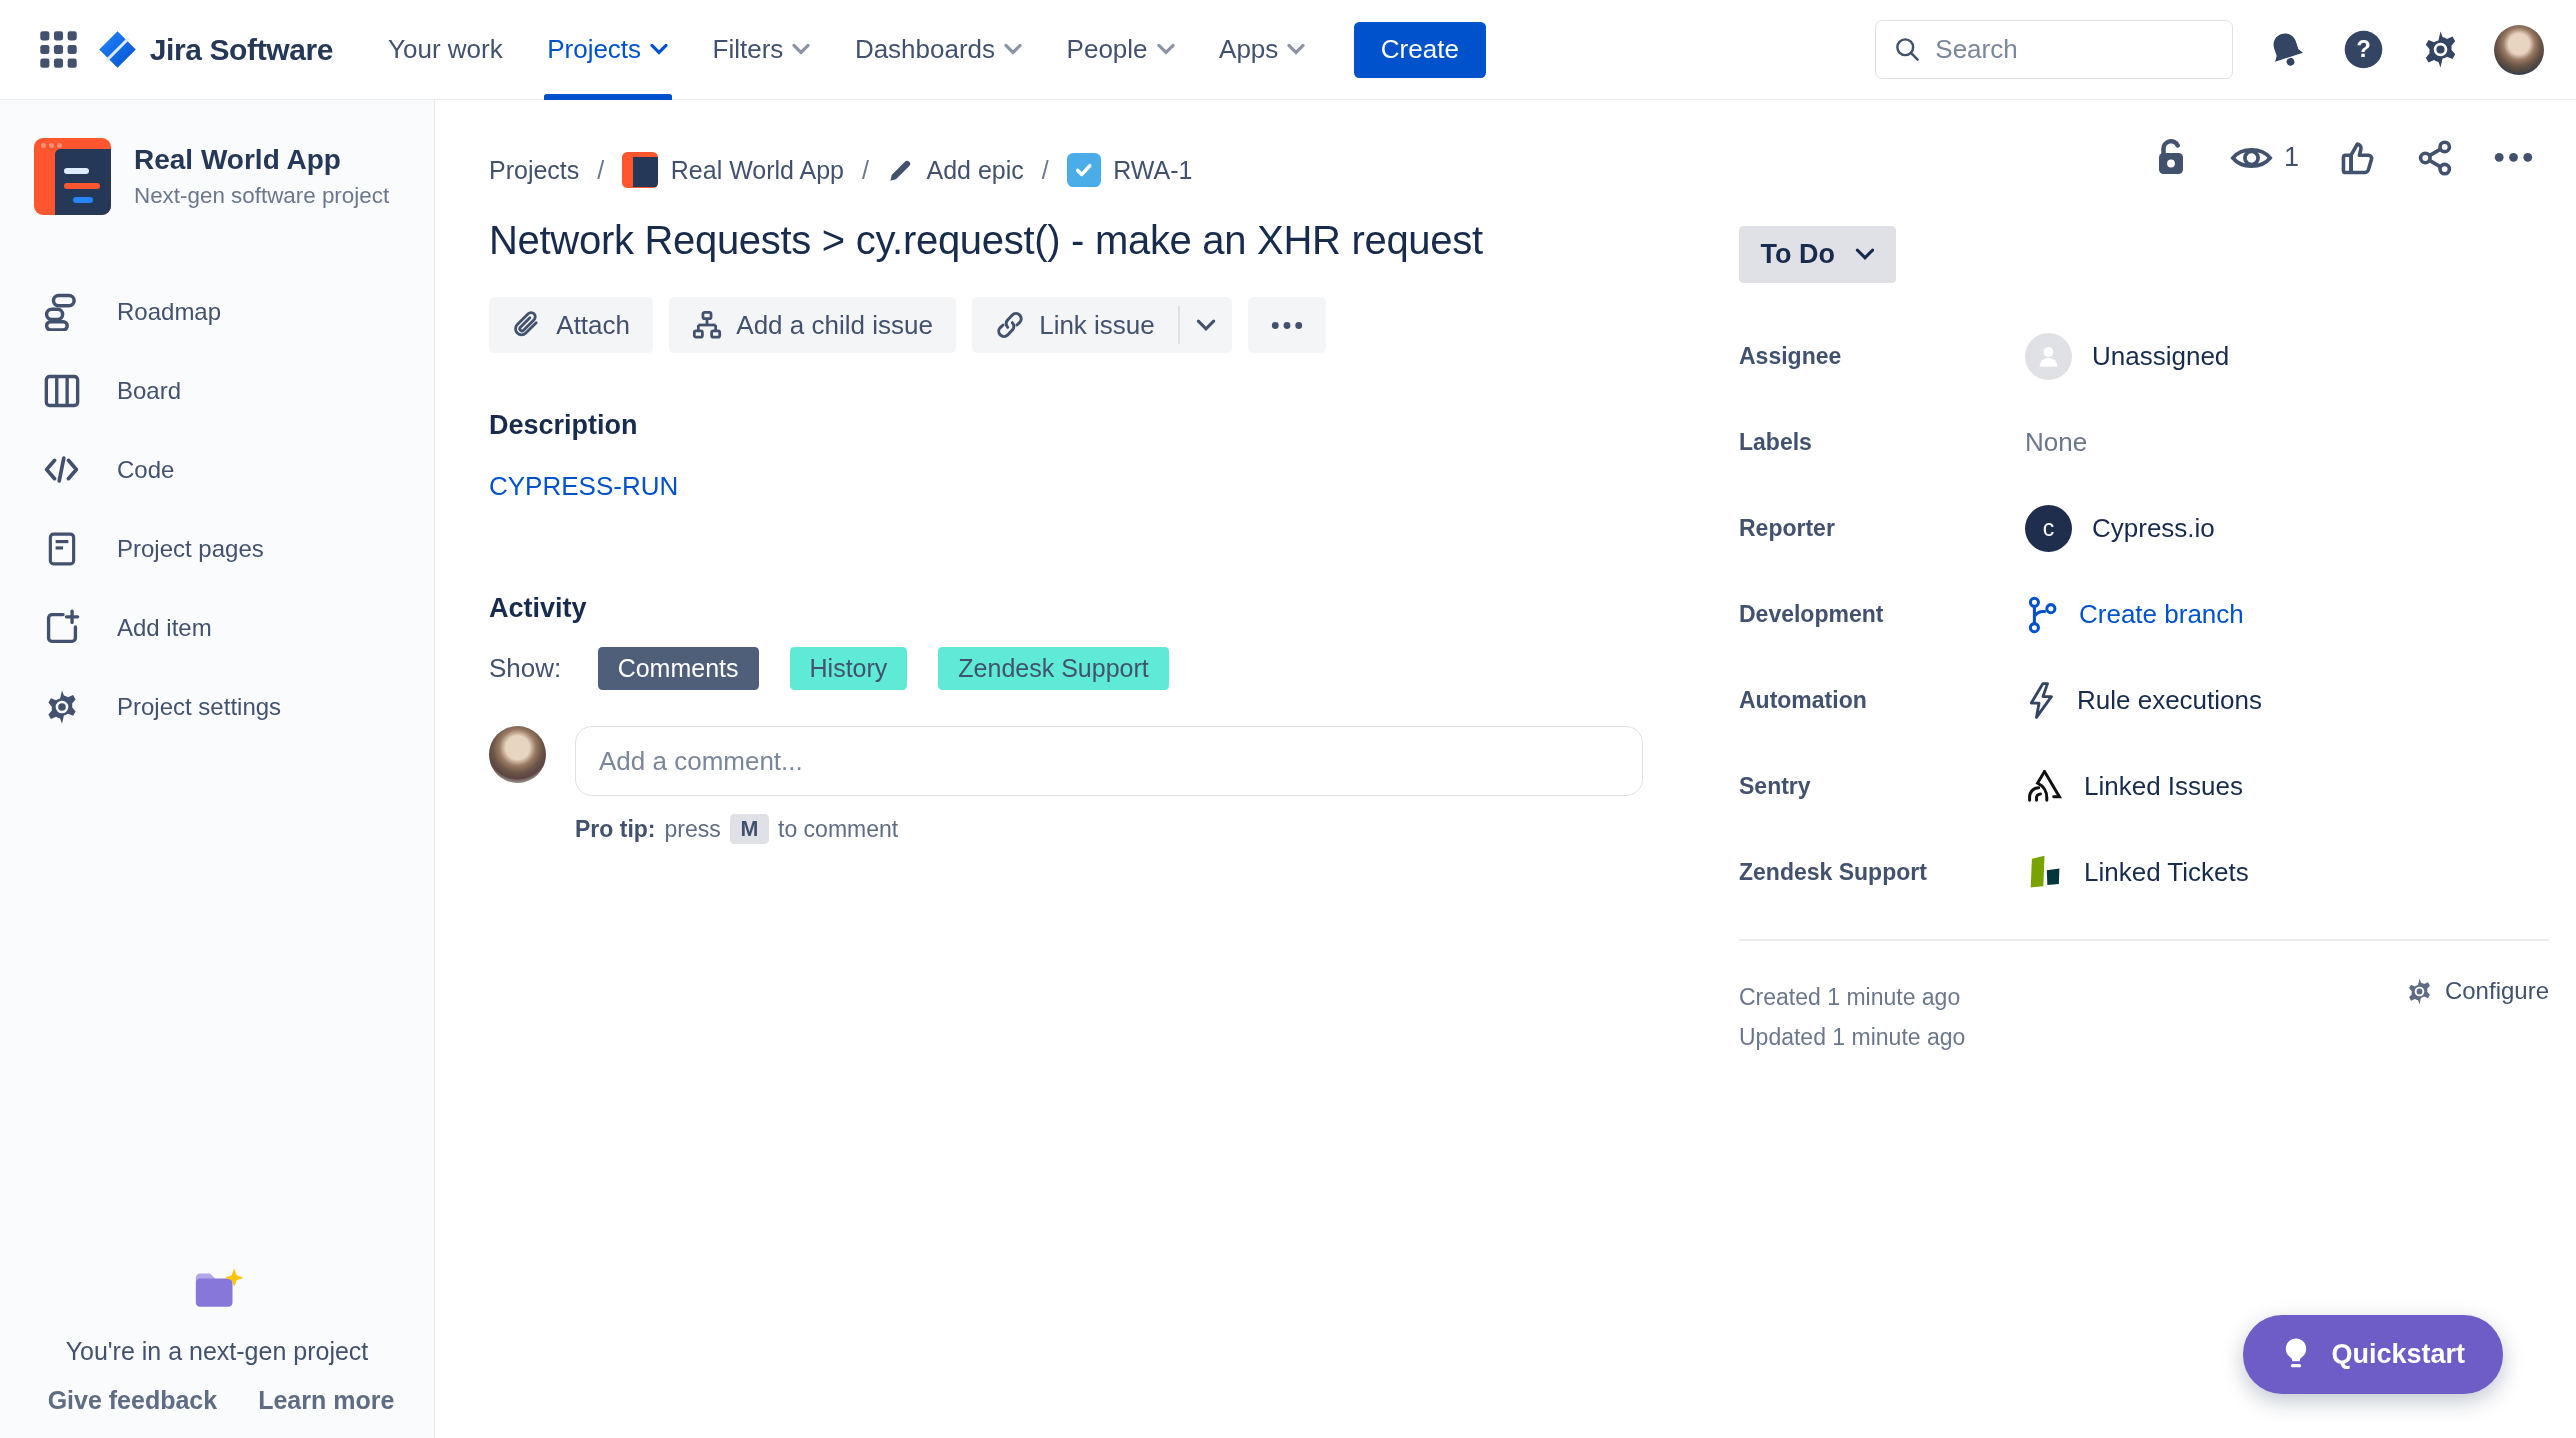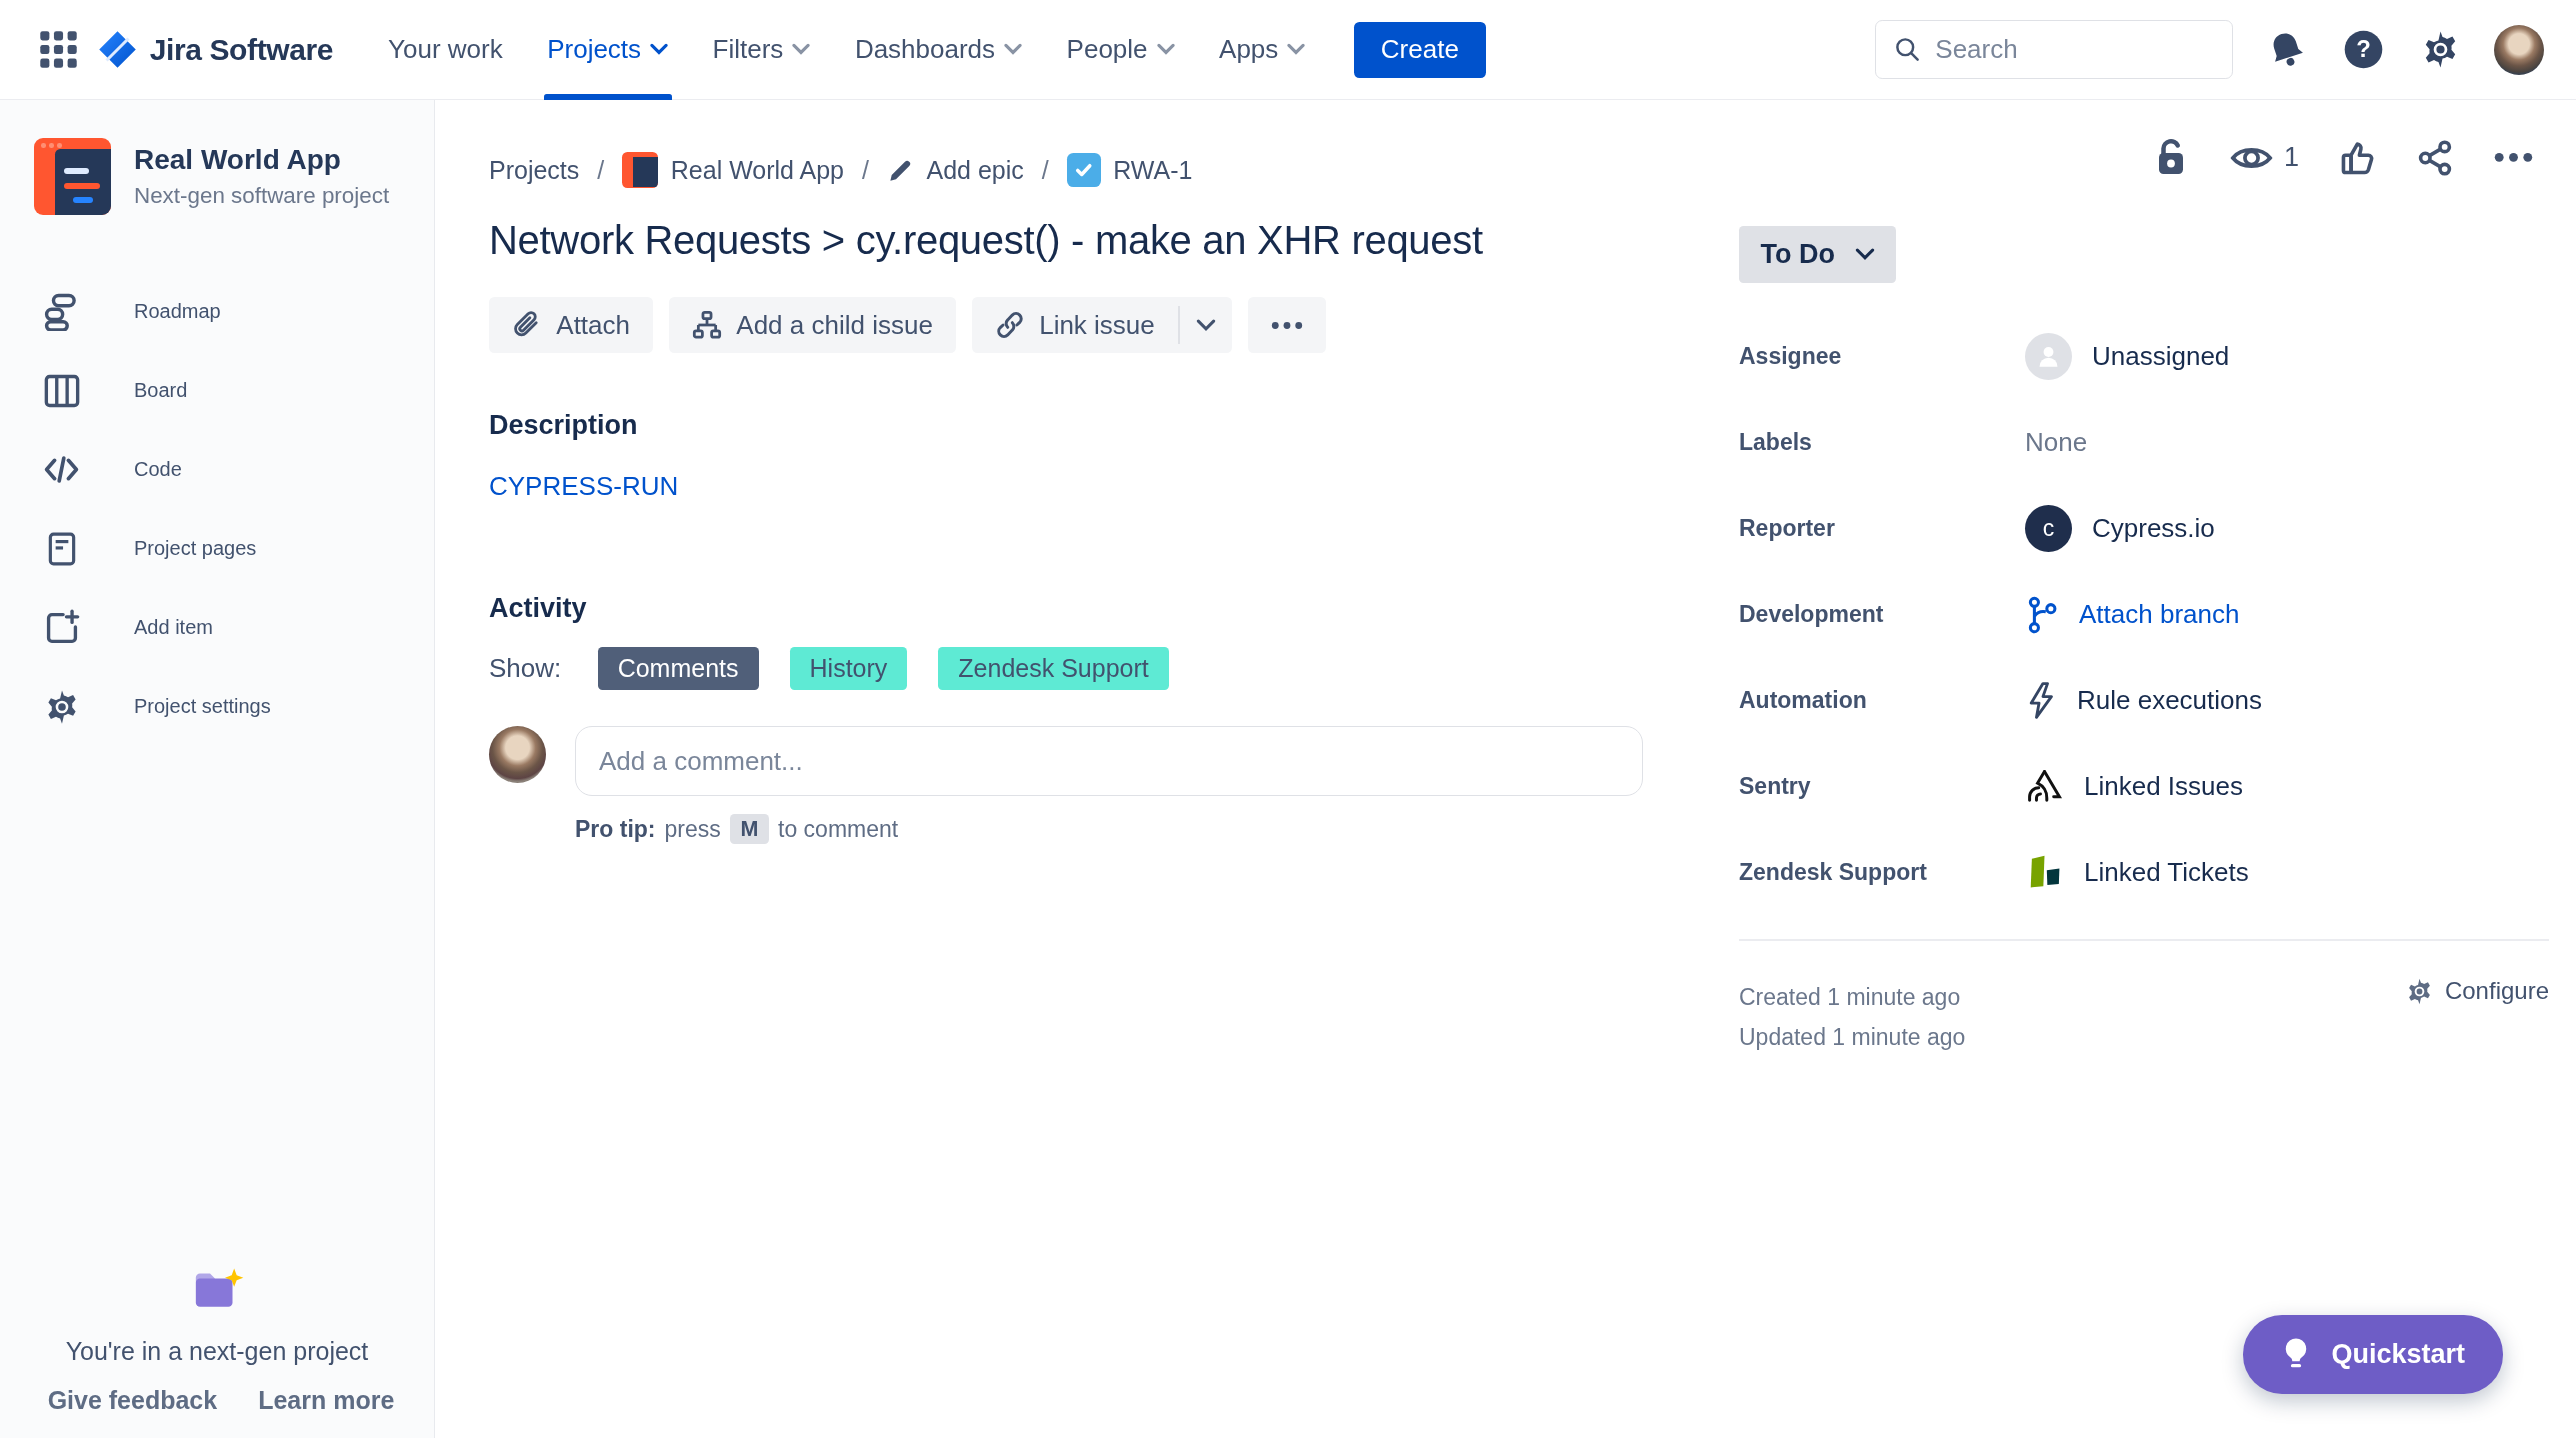--- a/index.html
+++ b/index.html
@@ -38,22 +38,22 @@
   .proj-icon .panel { position:absolute; right:0; top:10.7px; width:56px; height:66px; background:#253858; border-radius:5.4px 0 0 0; }
   .proj-icon .dots { position:absolute; top:5.4px; left:7.2px; display:flex; gap:3.6px; }
   .proj-icon .dots i { width:4.5px; height:4.5px; border-radius:50%; background:#FF8F73; }
   .proj-icon .l1,.proj-icon .l2,.proj-icon .l3 { position:absolute; height:6.3px; border-radius:3.6px; }
   .proj-icon .l1 { left:30px; top:30px; width:25px; background:#DEEBFF; }
   .proj-icon .l2 { left:30px; top:45px; width:36px; background:#FF5630; }
   .proj-icon .l3 { left:39px; top:59px; width:20px; background:#2684FF; }
   .proj-name { font-size:28px; font-weight:700; color:#253858; }
   .proj-type { font-size:22.4px; color:#6B778C; margin-top:7.2px; }
   .side-nav { margin-top:57px; }
-  .side-item { display:flex; align-items:center; gap:52px; height:79px; padding-left:41px;
-    font-size:20px; font-weight:500; color:#42526E; cursor:pointer; }
+  .side-item { display:flex; align-items:center; gap:35px; height:79px; padding-left:41px;
+    font-size:24px; font-weight:500; color:#42526E; cursor:pointer; }
   .sicon { width:41px; height:41px; flex:none; display:flex; align-items:center; justify-content:center; }
   .side-foot { position:absolute; bottom:23px; left:0; width:100%; text-align:center; }
   .side-foot .msg { font-size:25px; color:#42526E; margin-top:18px; }
   .side-foot .links { margin-top:20px; display:flex; justify-content:center; gap:41px;padding-left:8px; }
   .side-foot .links span { font-size:25px; font-weight:700; color:#5E6C84; cursor:pointer; }
 
   
   .content { position:absolute; top:100px; left:435px; right:0; bottom:0; background:#fff; }
   .main-col { padding:52px 0 0 54px; width:1209px; }
   .crumbs { display:flex; align-items:center; gap:18px; font-size:25px; color:#42526E; }
@@ -478,21 +478,21 @@
       </div>
       <div class="frow">
         <span class="flabel">Development</span>
         <span class="fvalue link">
           <svg width="34" height="38" viewBox="0 0 26 30" fill="none" stroke="#0052CC" stroke-width="2.4">
             <circle cx="7" cy="5" r="3.2"></circle>
               <circle cx="7" cy="25" r="3.2"></circle>
               <circle cx="20" cy="10" r="3.2"></circle>
             <path d="M7 8.2 V21.8 M7 16 a9 9 0 0 1 9 -3.5"></path>
           </svg>
-          <span>Attach branch</span>
+          <span>Create branch</span>
         </span>
       </div>
       <div class="frow">
         <span class="flabel">Automation</span>
         <span class="fvalue">
           <svg width="32" height="39" viewBox="0 0 24 30" fill="none" stroke="#344563" stroke-width="2.2" stroke-linejoin="round">
             <path d="M13.5 2 L4.5 17 h6 L8.5 28 L20 12 h-6.5 L17 2 Z"></path>
           </svg>
           <span>Rule executions</span>
         </span>

